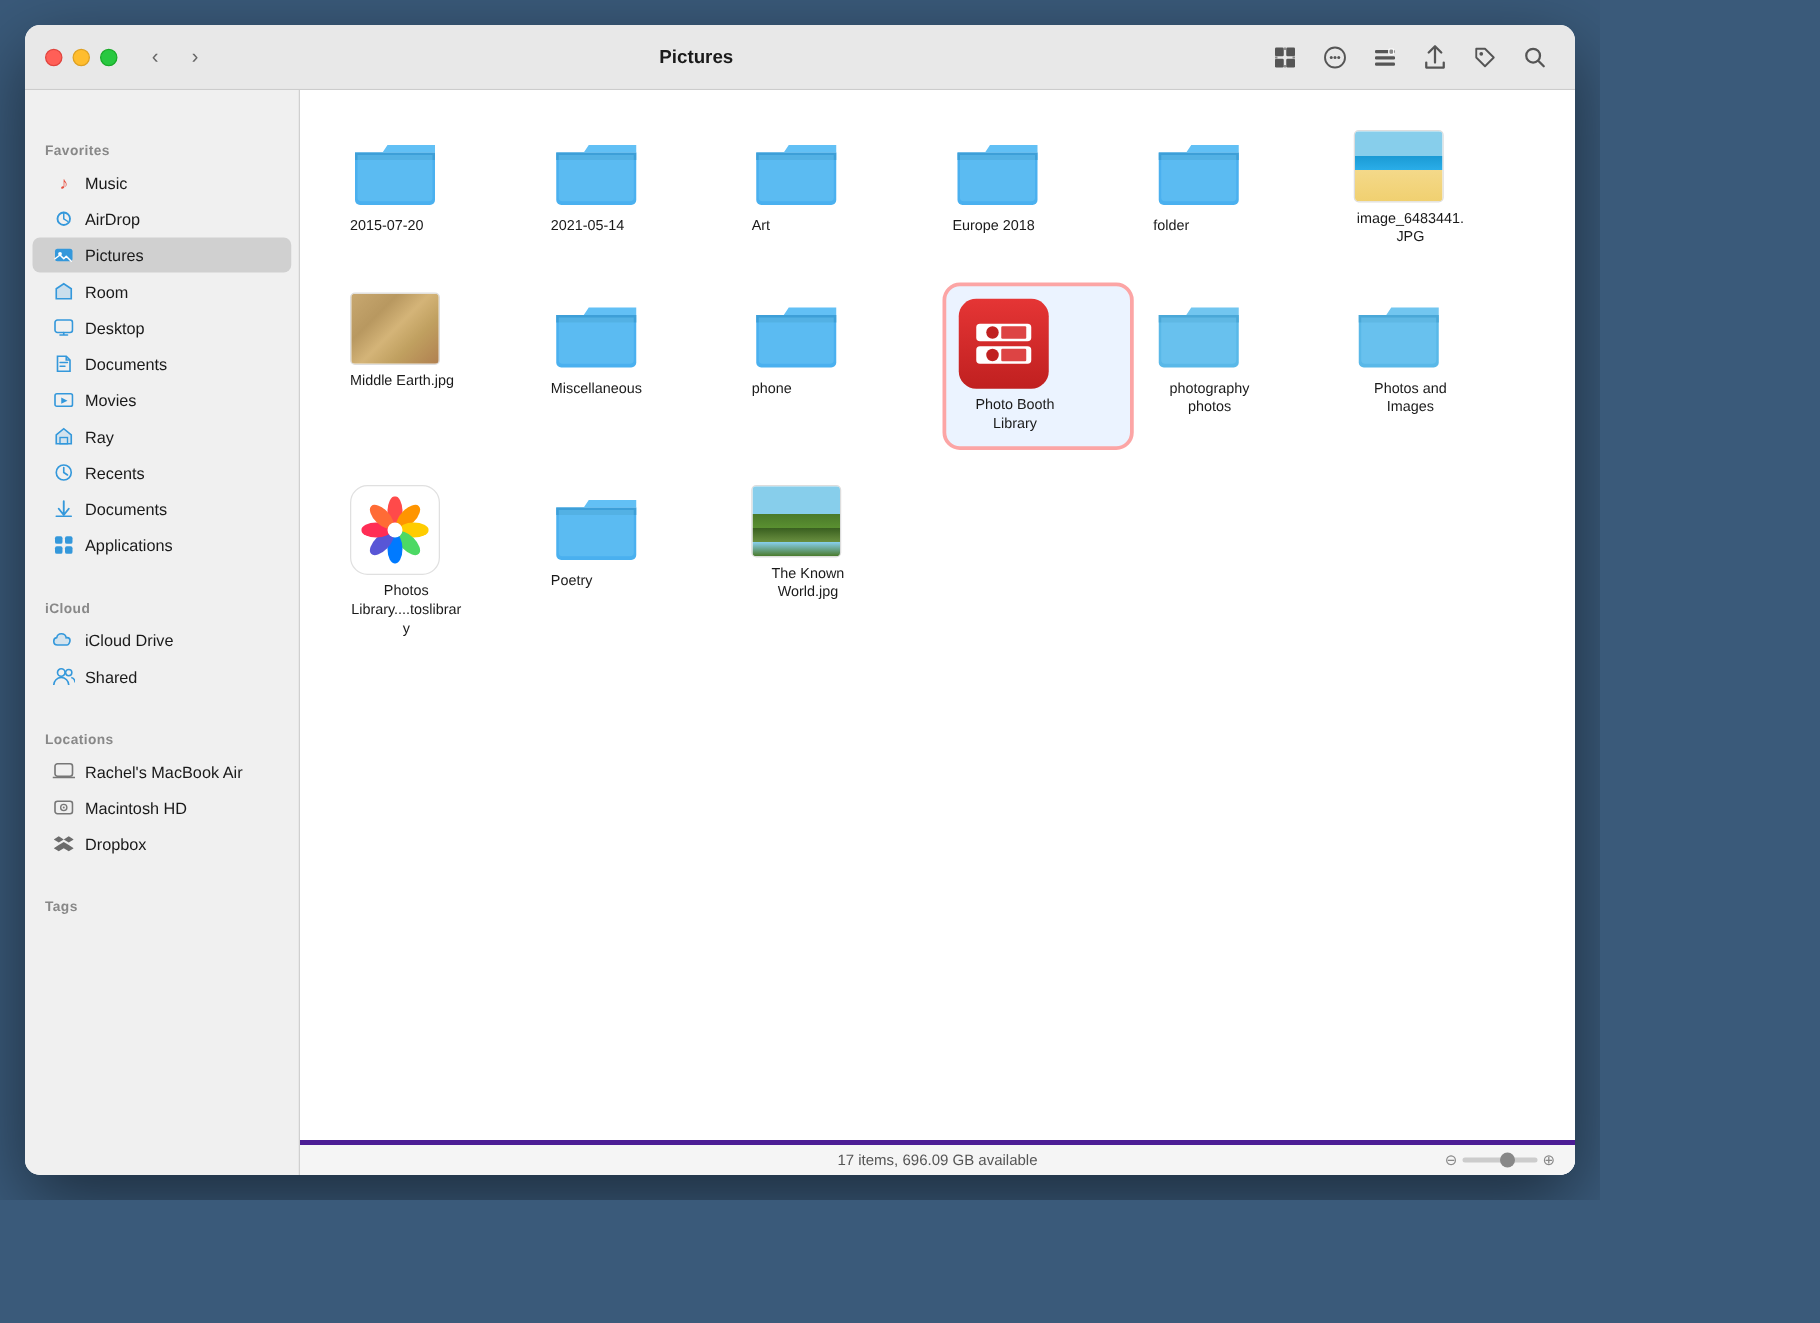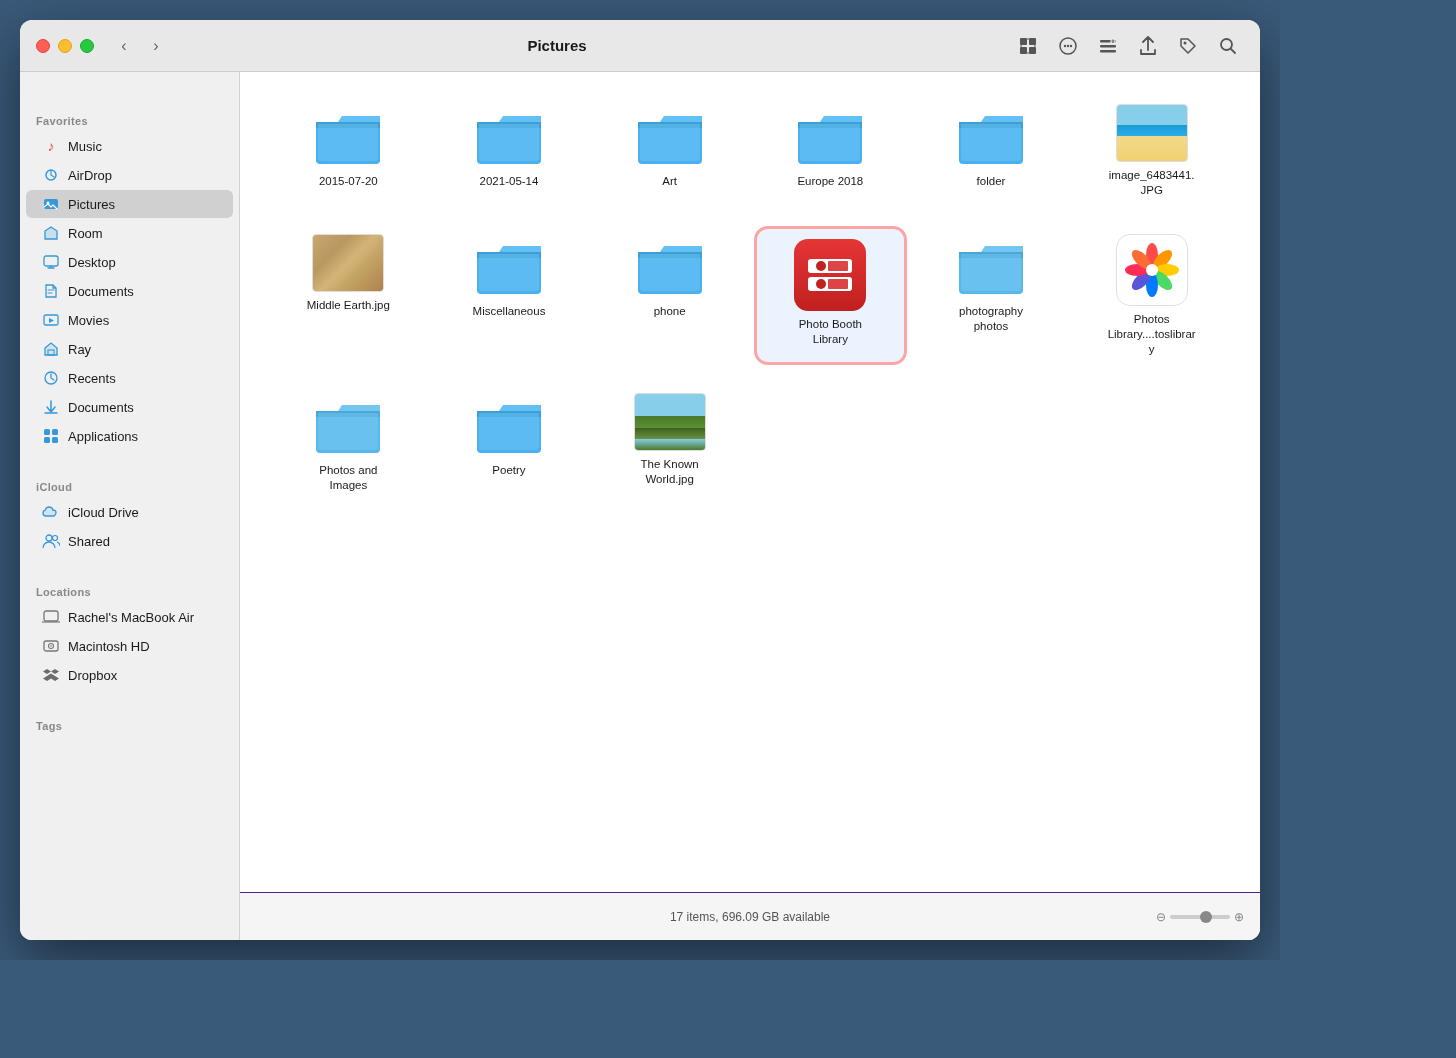--- a/index.html
+++ b/index.html
@@ -146,21 +146,21 @@
       padding: 24px 32px;
       display: grid;
       grid-template-columns: repeat(6, 1fr);
       gap: 20px 8px;
       overflow-y: auto;
       align-content: start;
     }
     .file-item {
       display: flex;
       flex-direction: column;
-      align-items: center;
+      align-items: flex-start;
       cursor: pointer;
       padding: 8px;
       border-radius: 8px;
     }
     .file-label {
       font-size: 11.5px;
       color: #1a1a1a;
       text-align: center;
       margin-top: 6px;
       max-width: 90px;
@@ -193,23 +193,23 @@
       background: linear-gradient(180deg, #87ceeb 0%, #87ceeb 40%, #4a7a2a 40%, #5a9030 60%, #3a6020 60%, #6a9040 80%, #87ceeb 80%, #4a7a2a 100%);
       width: 100%;
       height: 100%;
     }
     .selected-item {
       background: rgba(0, 100, 255, 0.08);
       border: 3px solid #e53e3e;
       border-radius: 12px;
     }
     .statusbar {
-      height: 48px;
+      height: 28px;
       background: #f5f5f5;
-      border-top: 1px solid #4c1d95;
+      border-top: 4px solid #4c1d95;
       display: flex;
       align-items: center;
       justify-content: center;
       font-size: 12px;
       color: #555;
       flex-shrink: 0;
       padding: 0 16px;
       position: relative;
     }
     .zoom-control {
@@ -571,49 +571,49 @@
           <svg class="folder-icon-svg" viewBox="0 0 72 64" fill="none">
             <path d="M4 18h64v38a4 4 0 01-4 4H8a4 4 0 01-4-4V18z" fill="#59b8e8"></path>
             <path d="M4 18h64v6H4z" fill="#4aa8d8"></path>
             <path d="M4 18h22l4-6h38v6H4z" fill="#72c6f0"></path>
             <path d="M6 20h60v34a3 3 0 01-3 3H9a3 3 0 01-3-3V20z" fill="#80d0f8" fill-opacity="0.4"></path>
           </svg>
           <span class="file-label">photography photos</span>
         </div>
 
         <div class="file-item">
+          <svg class="folder-icon-svg" viewBox="0 0 72 64" fill="none">
+            <path d="M4 18h64v38a4 4 0 01-4 4H8a4 4 0 01-4-4V18z" fill="#59b8e8"></path>
+            <path d="M4 18h64v6H4z" fill="#4aa8d8"></path>
+            <path d="M4 18h22l4-6h38v6H4z" fill="#72c6f0"></path>
+            <path d="M6 20h60v34a3 3 0 01-3 3H9a3 3 0 01-3-3V20z" fill="#80d0f8" fill-opacity="0.4"></path>
+          </svg>
+          <span class="file-label">Photos and Images</span>
+        </div>
+
+        <div class="file-item">
           <div style="width:72px;height:72px;background:white;border-radius:14px;border:1px solid #e0e0e0;display:flex;align-items:center;justify-content:center;overflow:hidden;">
             <svg width="54" height="54" viewBox="0 0 54 54">
 
               <ellipse cx="27" cy="12" rx="6" ry="12" fill="#FF4A4A" transform="rotate(0 27 27)"></ellipse>
               <ellipse cx="27" cy="12" rx="6" ry="12" fill="#FF9500" transform="rotate(45 27 27)"></ellipse>
               <ellipse cx="27" cy="12" rx="6" ry="12" fill="#FFCC00" transform="rotate(90 27 27)"></ellipse>
               <ellipse cx="27" cy="12" rx="6" ry="12" fill="#4CD964" transform="rotate(135 27 27)"></ellipse>
               <ellipse cx="27" cy="12" rx="6" ry="12" fill="#007AFF" transform="rotate(180 27 27)"></ellipse>
               <ellipse cx="27" cy="12" rx="6" ry="12" fill="#5856D6" transform="rotate(225 27 27)"></ellipse>
               <ellipse cx="27" cy="12" rx="6" ry="12" fill="#FF2D55" transform="rotate(270 27 27)"></ellipse>
               <ellipse cx="27" cy="12" rx="6" ry="12" fill="#FF6B35" transform="rotate(315 27 27)"></ellipse>
               <circle cx="27" cy="27" r="6" fill="white"></circle>
             </svg>
           </div>
           <span class="file-label">Photos Library....toslibrary</span>
         </div>
 
         <div class="file-item">
           <svg class="folder-icon-svg" viewBox="0 0 72 64" fill="none">
-            <path d="M4 18h64v38a4 4 0 01-4 4H8a4 4 0 01-4-4V18z" fill="#59b8e8"></path>
-            <path d="M4 18h64v6H4z" fill="#4aa8d8"></path>
-            <path d="M4 18h22l4-6h38v6H4z" fill="#72c6f0"></path>
-            <path d="M6 20h60v34a3 3 0 01-3 3H9a3 3 0 01-3-3V20z" fill="#80d0f8" fill-opacity="0.4"></path>
-          </svg>
-          <span class="file-label">Photos and Images</span>
-        </div>
-
-        <div class="file-item">
-          <svg class="folder-icon-svg" viewBox="0 0 72 64" fill="none">
             <path d="M4 18h64v38a4 4 0 01-4 4H8a4 4 0 01-4-4V18z" fill="#4ab0ef"></path>
             <path d="M4 18h64v6H4z" fill="#3d9fd8"></path>
             <path d="M4 18h22l4-6h38v6H4z" fill="#62c0f5"></path>
             <path d="M6 20h60v34a3 3 0 01-3 3H9a3 3 0 01-3-3V20z" fill="#75ccf8" fill-opacity="0.4"></path>
           </svg>
           <span class="file-label">Poetry</span>
         </div>
 
         <div class="file-item">
           <div class="image-thumb">

